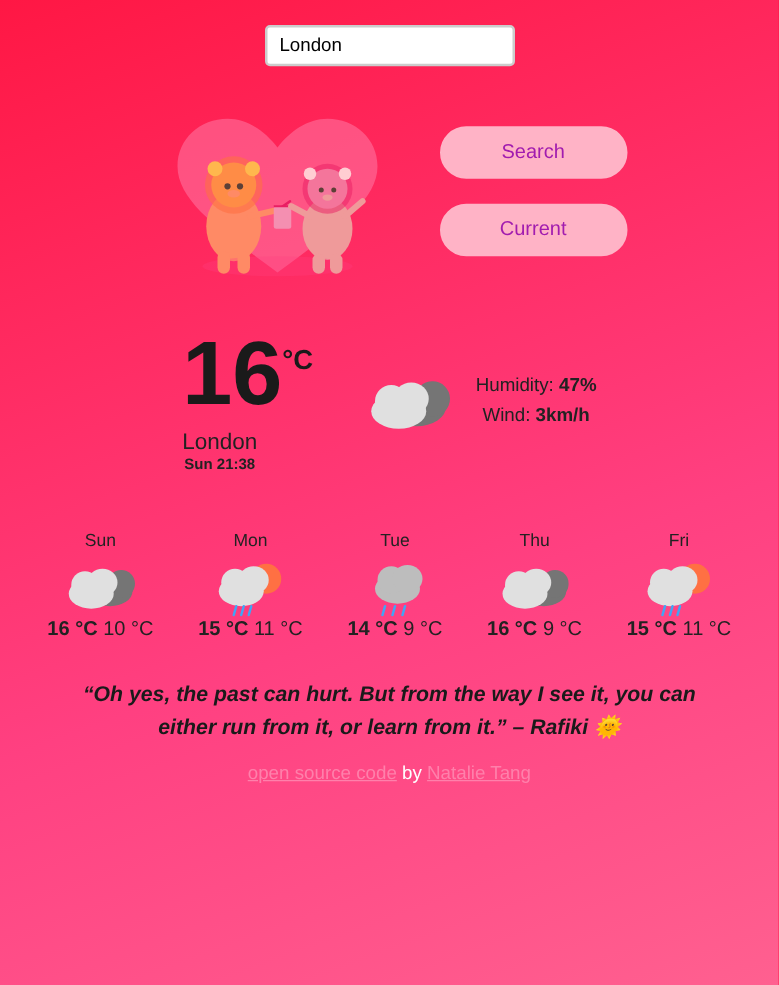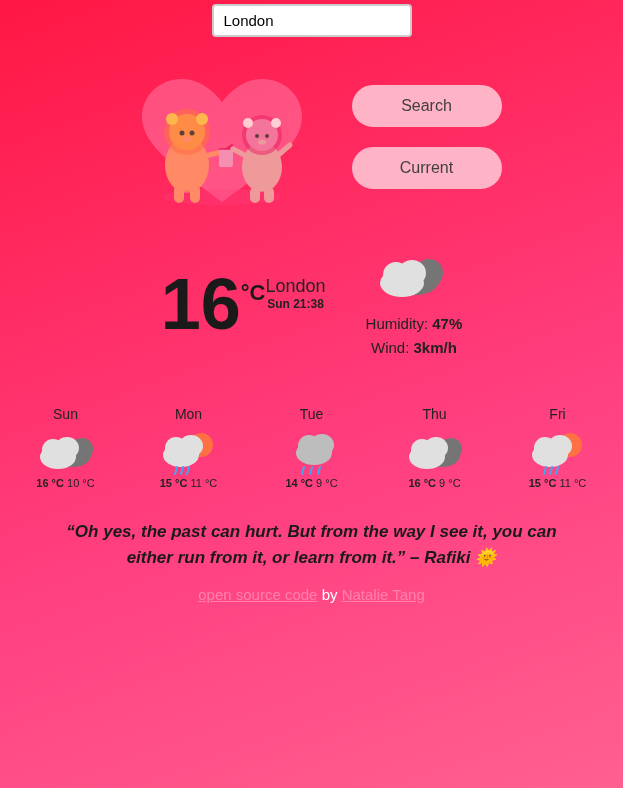--- a/index.html
+++ b/index.html
@@ -10,21 +10,21 @@
       background: #ff1744;
       font-family: Arial, sans-serif;
       color: #222;
       overflow-x: hidden;
     }
 
     .app-container {
       width: 623px;
       min-height: 788px;
       background: linear-gradient(160deg, #ff1744 0%, #ff4081 60%, #ff6090 100%);
-      padding: 4px;
+      padding: 20px;
       display: flex;
       flex-direction: column;
       align-items: center;
     }
 
     
     .search-input {
       display: block;
       width: 200px;
       padding: 6px 10px;
@@ -68,41 +68,41 @@
       gap: 20px;
       align-items: center;
     }
 
     .pill-btn {
       background: #ffb3c6;
       border: 2px solid #ffb3c6;
       border-radius: 30px;
       padding: 10px 40px;
       font-size: 16px;
-      color: #404040;
+      color: #a21caf;
       cursor: pointer;
       min-width: 150px;
       text-align: center;
       transition: background 0.2s;
     }
 
     
     .weather-main {
       display: flex;
       flex-direction: row;
       align-items: center;
       justify-content: center;
       width: 100%;
       margin-top: 30px;
       gap: 40px;
     }
 
     .temp-section {
       display: flex;
-      flex-direction: row;
+      flex-direction: column;
       align-items: flex-start;
     }
 
     .temp-display {
       font-size: 72px;
       font-weight: bold;
       color: #1a1a1a;
       display: flex;
       align-items: flex-start;
       line-height: 1;
@@ -126,21 +126,21 @@
     }
 
     .city-datetime {
       font-size: 12px;
       font-weight: bold;
       color: #222;
     }
 
     .weather-details {
       display: flex;
-      flex-direction: column;
+      flex-direction: row;
       align-items: center;
       gap: 10px;
     }
 
     .cloud-icon {
       width: 80px;
       height: 55px;
       position: relative;
     }
 
@@ -187,21 +187,21 @@
       margin-top: 16px;
     }
 
     .forecast-icon {
       width: 55px;
       height: 45px;
       position: relative;
     }
 
     .forecast-temps {
-      font-size: 11px;
+      font-size: 16px;
       color: #222;
       text-align: right;
     }
 
     .forecast-temps .high {
       font-weight: bold;
     }
 
     
     .quote-section {

